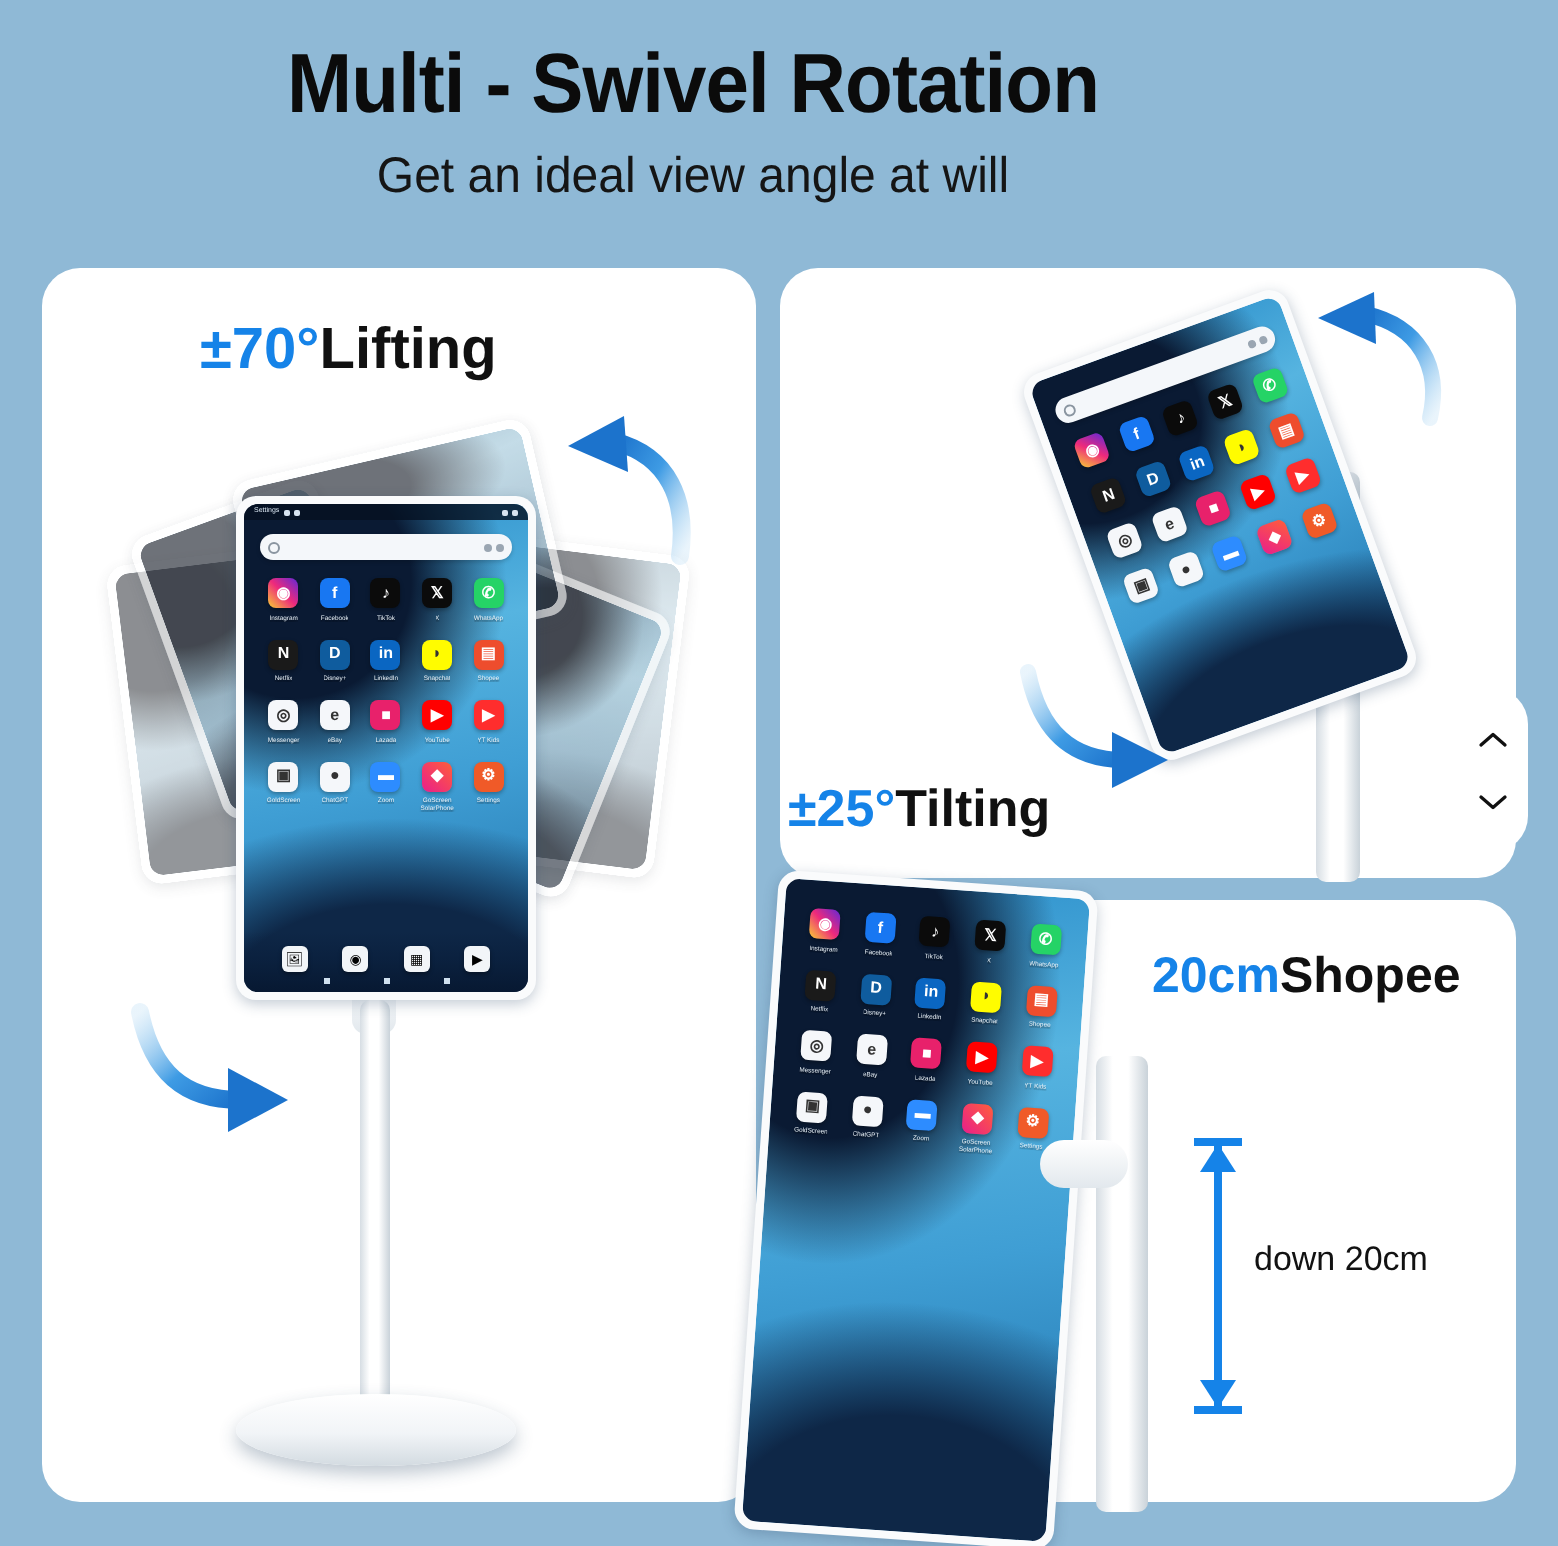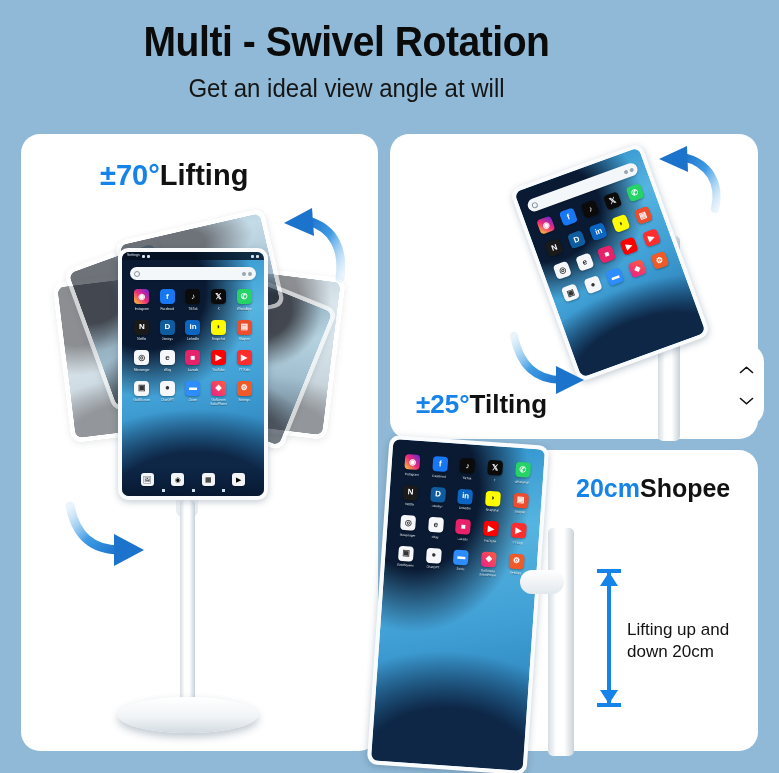--- a/index.html
+++ b/index.html
@@ -29,21 +29,21 @@
   }
   #panel-rotation { left: 21px; top: 134px; width: 357px; height: 617px; }
   #panel-tilt     { left: 390px; top: 134px; width: 368px; height: 305px; }
   #panel-adjust   { left: 390px; top: 450px; width: 368px; height: 301px; }
 
   .panel-heading { position: absolute; white-space: nowrap; font-weight: bold; }
   .hl-blue { color: #1583E8; }
   .hl-dark { color: #111111; }
 
   #rot-heading  { left: 100px; top: 159px; font-size: 29px; z-index: 30; }
-  #tilt-heading { left: 416px; top: 389px; font-size: 26px; z-index: 30; }
+  #tilt-heading { left: 394px; top: 389px; font-size: 26px; z-index: 30; }
   #adj-heading  { left: 576px; top: 474px; font-size: 25px; z-index: 30; }
 
   
   .tablet {
     position: absolute; background: #FAFBFC;
     border-radius: 10px; padding: 4px;
     box-shadow: 0 2px 7px rgba(40,70,100,0.28);
   }
   .tablet-screen {
     width: 100%; height: 100%; border-radius: 7px; overflow: hidden;
@@ -539,15 +539,14 @@
 
 <svg class="measure" viewBox="0 0 28 144">
   <line x1="14" y1="6" x2="14" y2="138" stroke="#1583E8" stroke-width="4"></line>
   <line x1="2" y1="5" x2="26" y2="5" stroke="#1583E8" stroke-width="4"></line>
   <line x1="2" y1="139" x2="26" y2="139" stroke="#1583E8" stroke-width="4"></line>
   <path d="M5,20 L14,6 L23,20 Z" fill="#1583E8"></path>
   <path d="M5,124 L14,138 L23,124 Z" fill="#1583E8"></path>
 </svg>
 
 <div class="measure-text">
-  <div>Lifting up and</div>
   <div>down 20cm</div>
 </div>
 
 </body></html>

